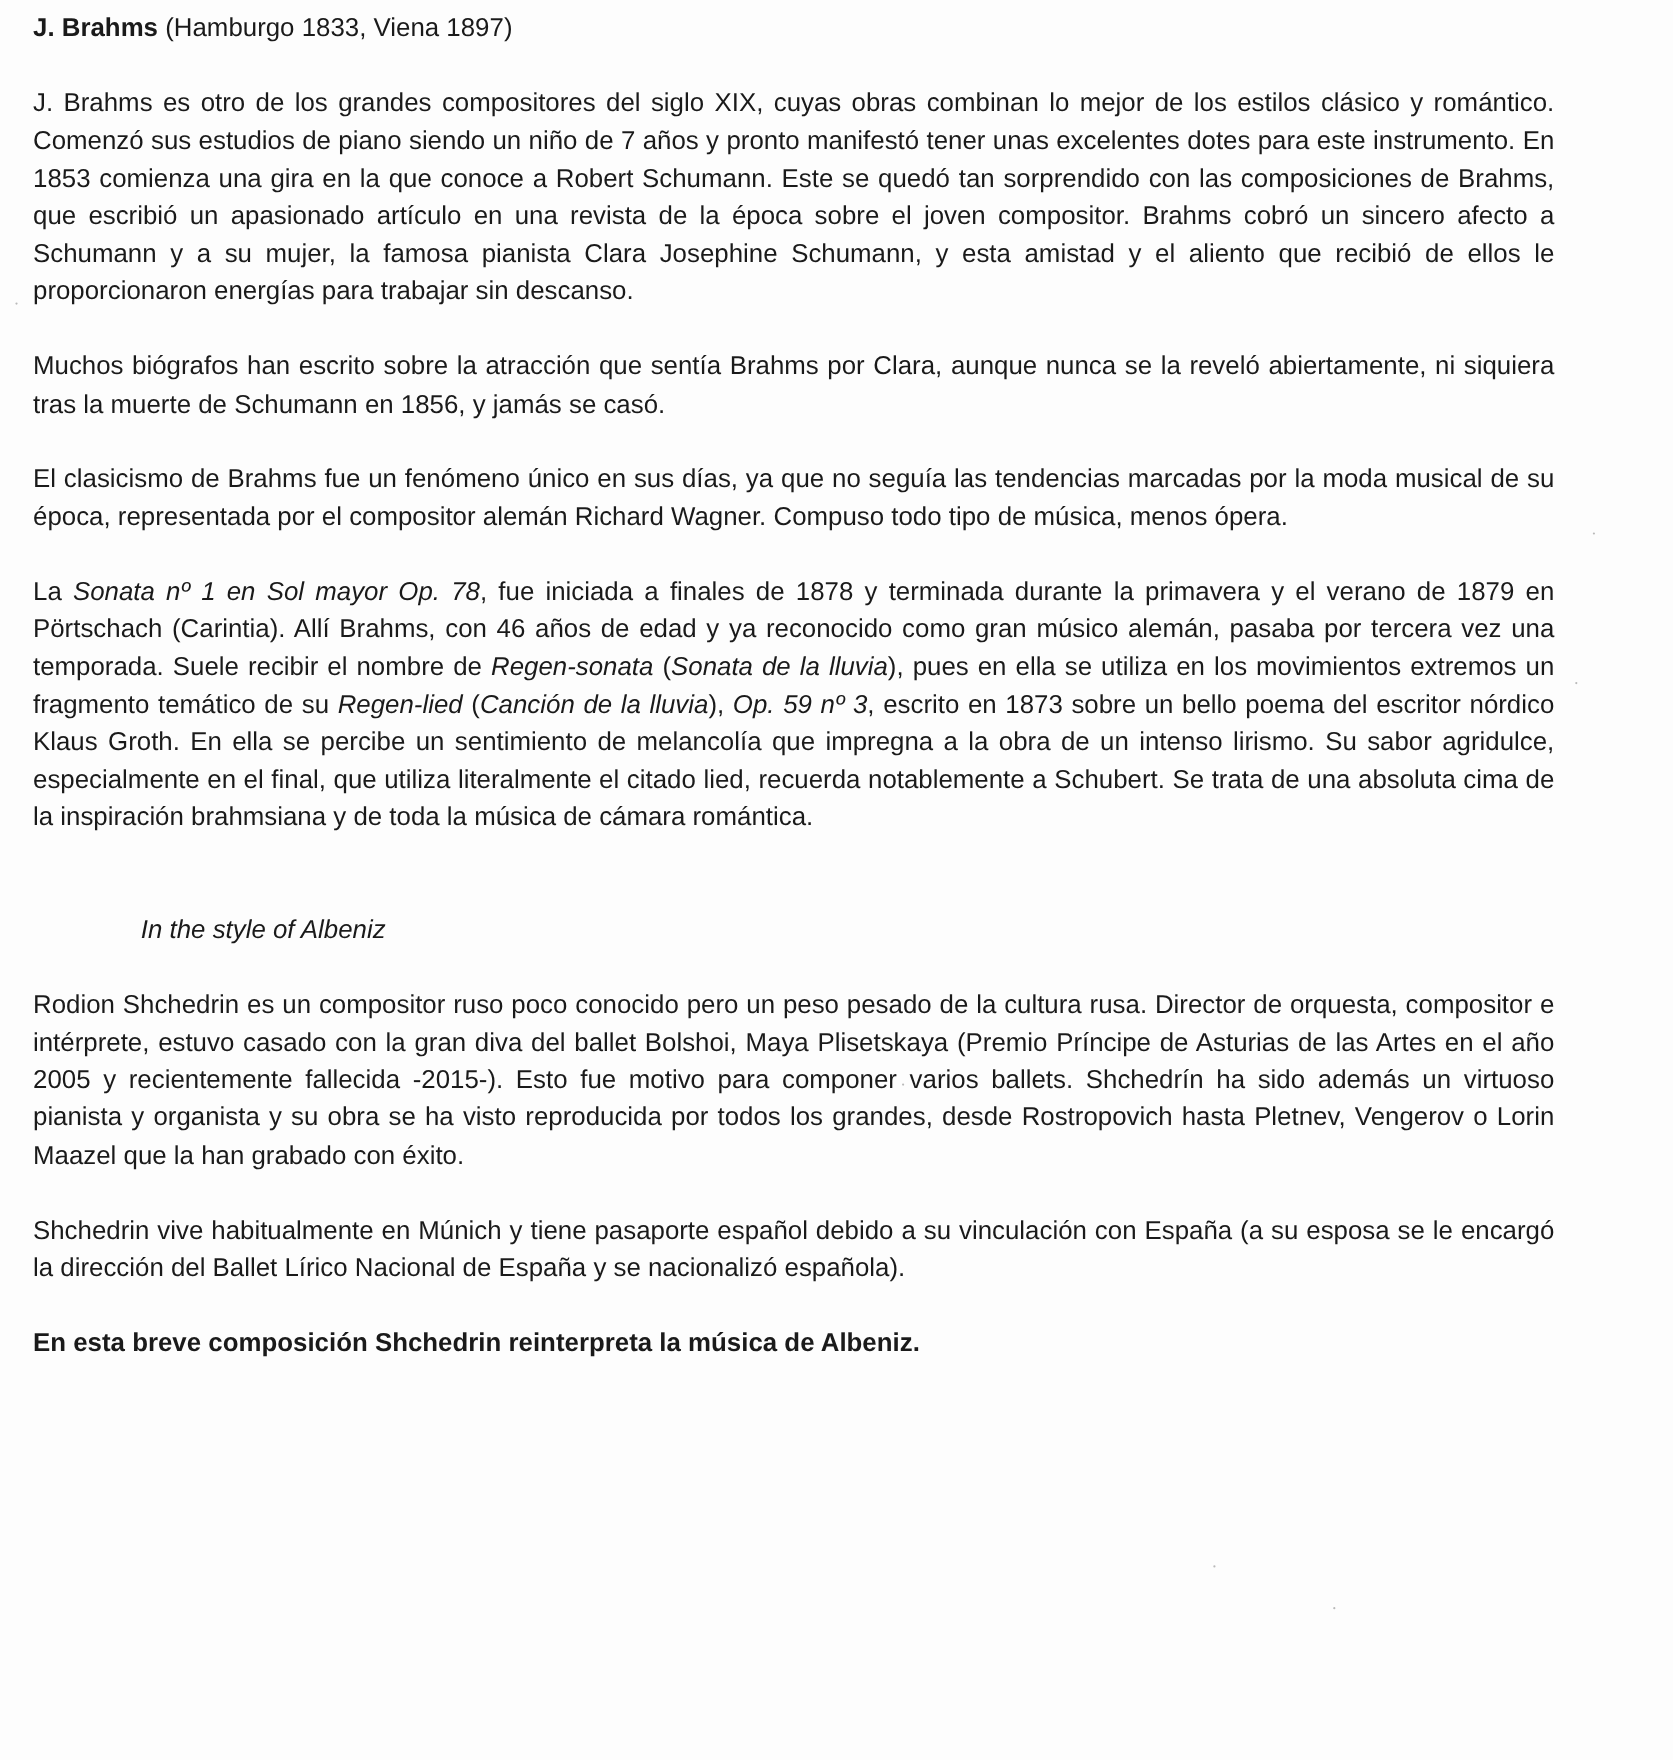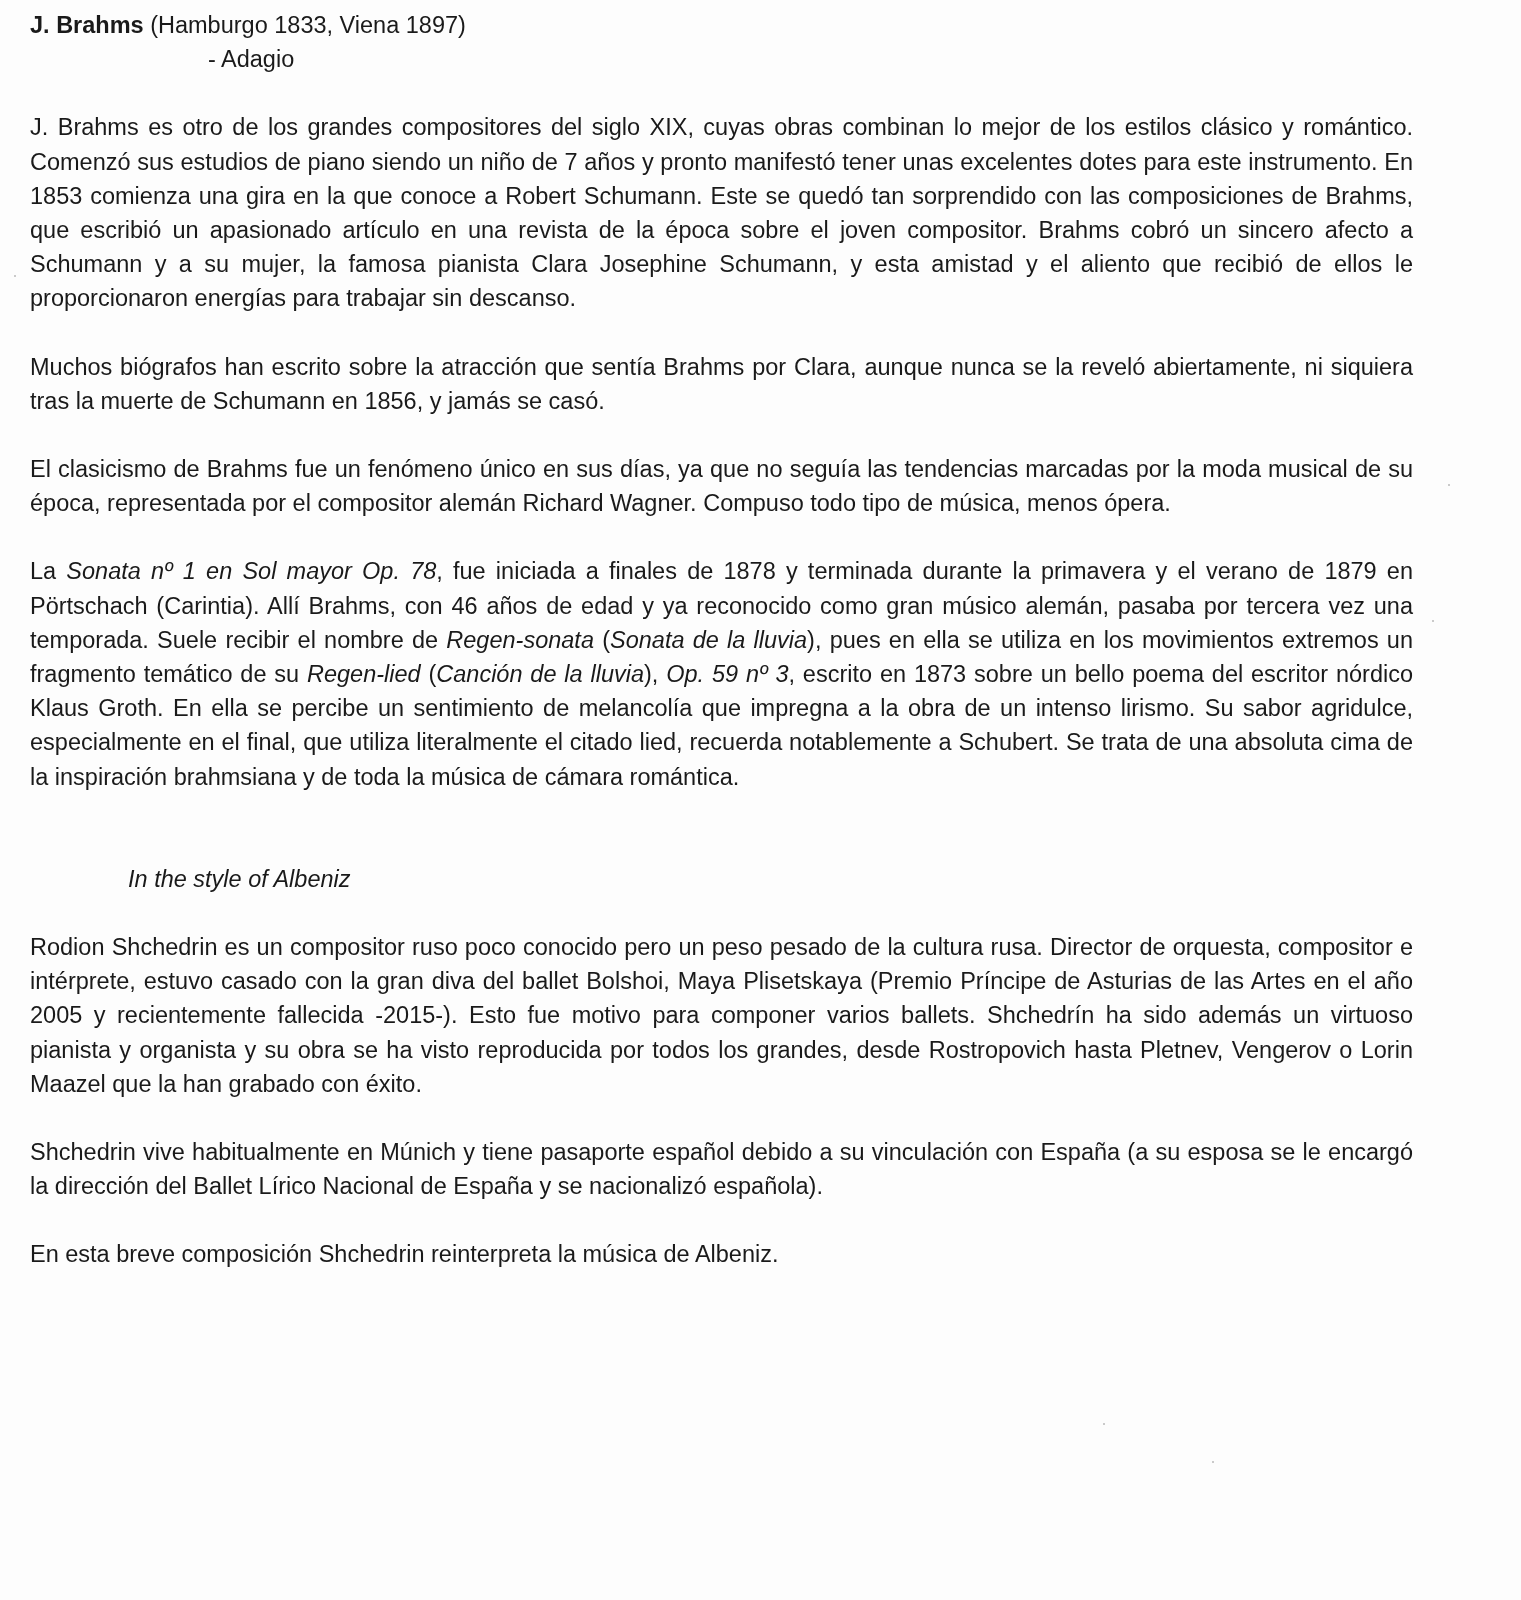--- a/index.html
+++ b/index.html
@@ -28,41 +28,40 @@
     .work-title { margin: 0 0 0 98px; font-style: italic; white-space: nowrap; }
     .movements { list-style: none; margin: 0; padding: 0 0 0 178px; }
     .movements li { margin: 0; white-space: nowrap; }
     .para {
       margin: 34px 0 0 0;
       text-align: justify;
       text-align-last: left;
     }
     .para i { }
     .section-gap { height: 68px; }
-    .short { white-space: nowrap; }
+    .short { white-space: nowrap; font-weight: bold; }
     
     .speck {
       position: absolute;
       width: 2px; height: 2px;
       background: #b9b9b9;
       border-radius: 50%;
     }
   </style>
 </head>
 <body>
 
 <div class="page">
 
   <section>
     <p class="heading-line">
       <b>J. Brahms</b>
       <span>(Hamburgo 1833, Viena 1897)</span>
     </p>
     <ul class="movements">
-      <li>- Adagio</li>
     </ul>
 
     <p class="para">J. Brahms es otro de los grandes compositores del siglo XIX, cuyas obras combinan lo mejor de los estilos clásico y romántico. Comenzó sus estudios de piano siendo un niño de 7 años y pronto manifestó tener unas excelentes dotes para este instrumento. En 1853 comienza una gira en la que conoce a Robert Schumann. Este se quedó tan sorprendido con las composiciones de Brahms, que escribió un apasionado artículo en una revista de la época sobre el joven compositor. Brahms cobró un sincero afecto a Schumann y a su mujer, la famosa pianista Clara Josephine Schumann, y esta amistad y el aliento que recibió de ellos le proporcionaron energías para trabajar sin descanso.</p>
     <p class="para">Muchos biógrafos han escrito sobre la atracción que sentía Brahms por Clara, aunque nunca se la reveló abiertamente, ni siquiera tras la muerte de Schumann en 1856, y jamás se casó.</p>
     <p class="para">El clasicismo de Brahms fue un fenómeno único en sus días, ya que no seguía las tendencias marcadas por la moda musical de su época, representada por el compositor alemán Richard Wagner. Compuso todo tipo de música, menos ópera.</p>
     <p class="para"><span>La </span><i>Sonata nº 1 en Sol mayor Op. 78</i><span>, fue iniciada a finales de 1878 y terminada durante la primavera y el verano de 1879 en Pörtschach (Carintia). Allí Brahms, con 46 años de edad y ya reconocido como gran músico alemán, pasaba por tercera vez una temporada. Suele recibir el nombre de </span><i>Regen-sonata</i><span> (</span><i>Sonata de la lluvia</i><span>), pues en ella se utiliza en los movimientos extremos un fragmento temático de su </span><i>Regen-lied</i><span> (</span><i>Canción de la lluvia</i><span>), </span><i>Op. 59 nº 3</i><span>, escrito en 1873 sobre un bello poema del escritor nórdico Klaus Groth. En ella se percibe un sentimiento de melancolía que impregna a la obra de un intenso lirismo. Su sabor agridulce, especialmente en el final, que utiliza literalmente el citado lied, recuerda notablemente a Schubert. Se trata de una absoluta cima de la inspiración brahmsiana y de toda la música de cámara romántica.</span></p>
   </section>
 
   <div class="section-gap"></div>
 

